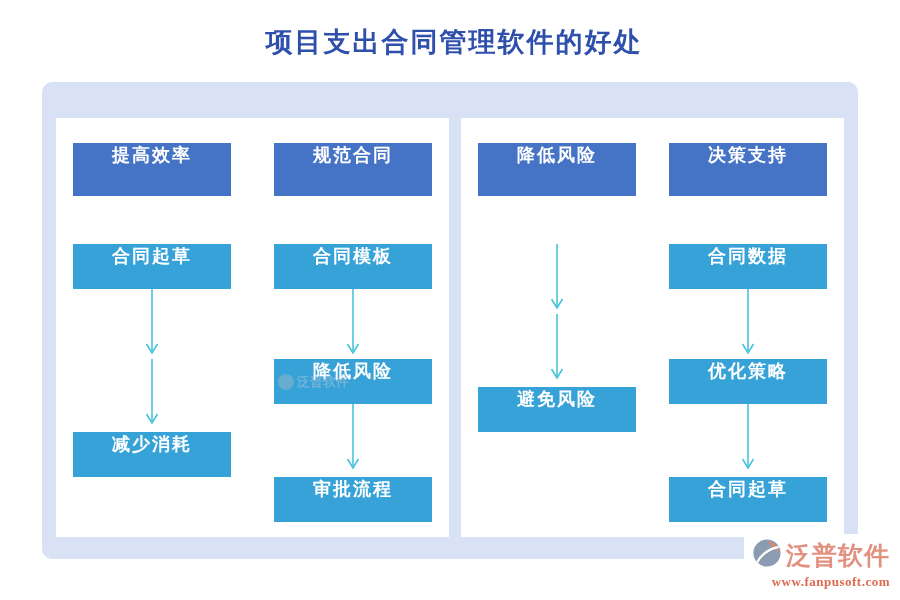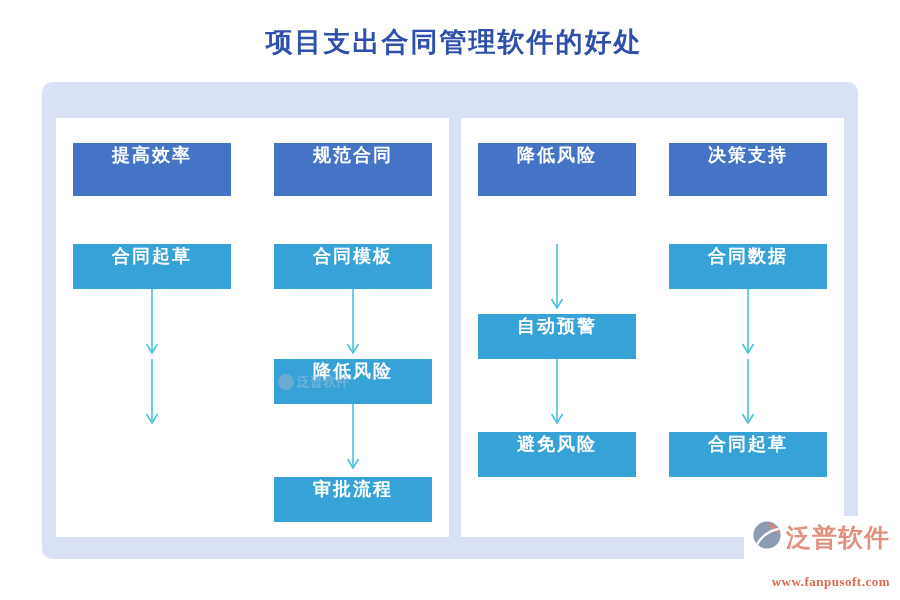--- a/index.html
+++ b/index.html
@@ -60,21 +60,21 @@
   .logo-badge{
     position:absolute;right:8px;bottom:8px;background:#fff;
     padding:4px 2px 2px 8px;display:flex;flex-direction:column;align-items:flex-end;
   }
   .logo-row{display:flex;align-items:center;gap:4px;}
   .logo-name{
     font-size:25px;font-weight:bold;color:var(--logo-text);letter-spacing:1px;line-height:1;
   }
   .logo-url{
     font-size:13px;font-weight:bold;color:var(--logo-url);
-    letter-spacing:0.5px;margin-top:20px;
+    letter-spacing:0.5px;margin-top:2px;
     font-family:"Liberation Serif","DejaVu Serif",serif;
   }
 </style>
 </head>
 <body>
 
 <div class="page-title">项目支出合同管理软件的好处</div>
 
 <div class="frame">
 
@@ -92,20 +92,23 @@
         <svg width="16" height="70" viewBox="0 0 16 70">
             <line x1="8" y1="0" x2="8" y2="62" stroke="#49C3DA" stroke-width="1.6"></line>
             <path d="M2.5 55 L8 64 L13.5 55" fill="none" stroke="#49C3DA" stroke-width="1.6"></path>
           </svg>
       </div>
       <div class="gap-arrow tall">
         <svg width="16" height="70" viewBox="0 0 16 70">
             <line x1="8" y1="0" x2="8" y2="62" stroke="#49C3DA" stroke-width="1.6"></line>
             <path d="M2.5 55 L8 64 L13.5 55" fill="none" stroke="#49C3DA" stroke-width="1.6"></path>
           </svg>
+      </div>
+      <div class="box step">
+        <span>减少消耗</span>
       </div>
     </div>
 
     <div class="col">
       <div class="box header">
         <span>规范合同</span>
       </div>
       <div class="gap-plain"></div>
       <div class="box step">
         <span>合同模板</span>
@@ -142,23 +145,20 @@
       <div class="box header">
         <span>降低风险</span>
       </div>
       <div class="gap-plain"></div>
       <div class="gap-arrow">
         <svg width="16" height="70" viewBox="0 0 16 70">
             <line x1="8" y1="0" x2="8" y2="62" stroke="#49C3DA" stroke-width="1.6"></line>
             <path d="M2.5 55 L8 64 L13.5 55" fill="none" stroke="#49C3DA" stroke-width="1.6"></path>
           </svg>
       </div>
-      <div class="box step">
-        <span>自动预警</span>
-      </div>
       <div class="gap-arrow tall">
         <svg width="16" height="70" viewBox="0 0 16 70">
             <line x1="8" y1="0" x2="8" y2="62" stroke="#49C3DA" stroke-width="1.6"></line>
             <path d="M2.5 55 L8 64 L13.5 55" fill="none" stroke="#49C3DA" stroke-width="1.6"></path>
           </svg>
       </div>
       <div class="box step">
         <span>避免风险</span>
       </div>
     </div>
@@ -169,20 +169,23 @@
       </div>
       <div class="gap-plain"></div>
       <div class="box step">
         <span>合同数据</span>
       </div>
       <div class="gap-arrow">
         <svg width="16" height="70" viewBox="0 0 16 70">
             <line x1="8" y1="0" x2="8" y2="62" stroke="#49C3DA" stroke-width="1.6"></line>
             <path d="M2.5 55 L8 64 L13.5 55" fill="none" stroke="#49C3DA" stroke-width="1.6"></path>
           </svg>
+      </div>
+      <div class="box step">
+        <span>优化策略</span>
       </div>
       <div class="gap-arrow tall">
         <svg width="16" height="70" viewBox="0 0 16 70">
             <line x1="8" y1="0" x2="8" y2="62" stroke="#49C3DA" stroke-width="1.6"></line>
             <path d="M2.5 55 L8 64 L13.5 55" fill="none" stroke="#49C3DA" stroke-width="1.6"></path>
           </svg>
       </div>
       <div class="box step">
         <span>合同起草</span>
       </div>

